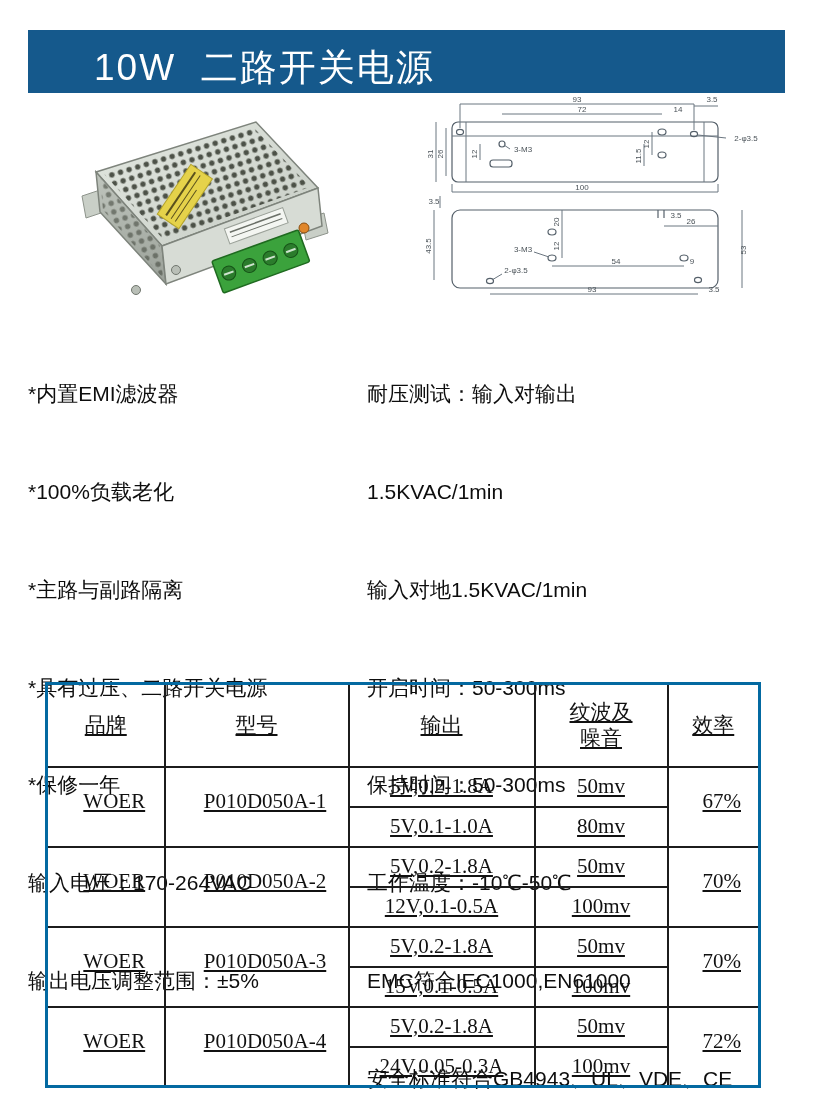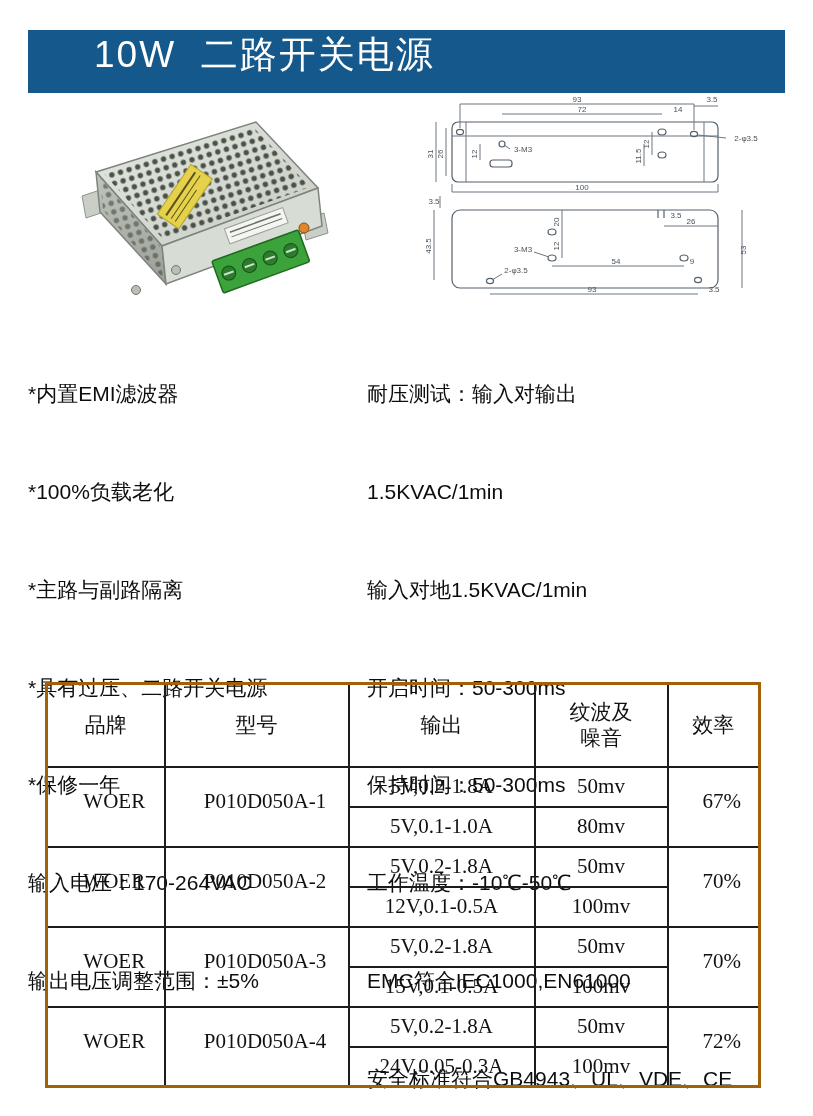--- a/index.html
+++ b/index.html
@@ -9,21 +9,21 @@
     position: relative;
     width: 813px; height: 1116px;
     background: #ffffff;
     overflow: hidden;
   }
   
   .banner {
     position: absolute; left: 28px; top: 30px;
     width: 757px; height: 63px;
     background: #15598c;
-    display: flex; align-items: flex-start;
+    display: flex; align-items: flex-end;
   }
   .banner .title {
     color: #ffffff;
     font-size: 37px;
     padding-left: 66px;
     white-space: pre;
     letter-spacing: 2px;
     font-family: "Liberation Sans", sans-serif;
   }
   
@@ -44,21 +44,21 @@
   .specs-right { left: 367px; width: 440px; }
   
   table.spec-table {
     position: absolute; left: 45px; top: 682px;
     width: 713px;
     border-collapse: collapse;
     table-layout: fixed;
     font-family: "Liberation Serif", serif;
     font-size: 21px; color: #111111;
   }
-  table.spec-table { border: 3px solid #a16207; }
+  table.spec-table { border: 3px solid #0369a1; text-decoration: underline; }
   table.spec-table th, table.spec-table td {
     border: 2px solid #1c1c1c;
     text-align: center;
     vertical-align: middle;
     overflow: hidden;
   }
   table.spec-table th { font-weight: normal; height: 83px; line-height: 26px; }
   table.spec-table td { height: 40px; }
   td.merged { vertical-align: bottom; padding-bottom: 10px; padding-left: 17px; }
   col.c-brand  { width: 118px; }

